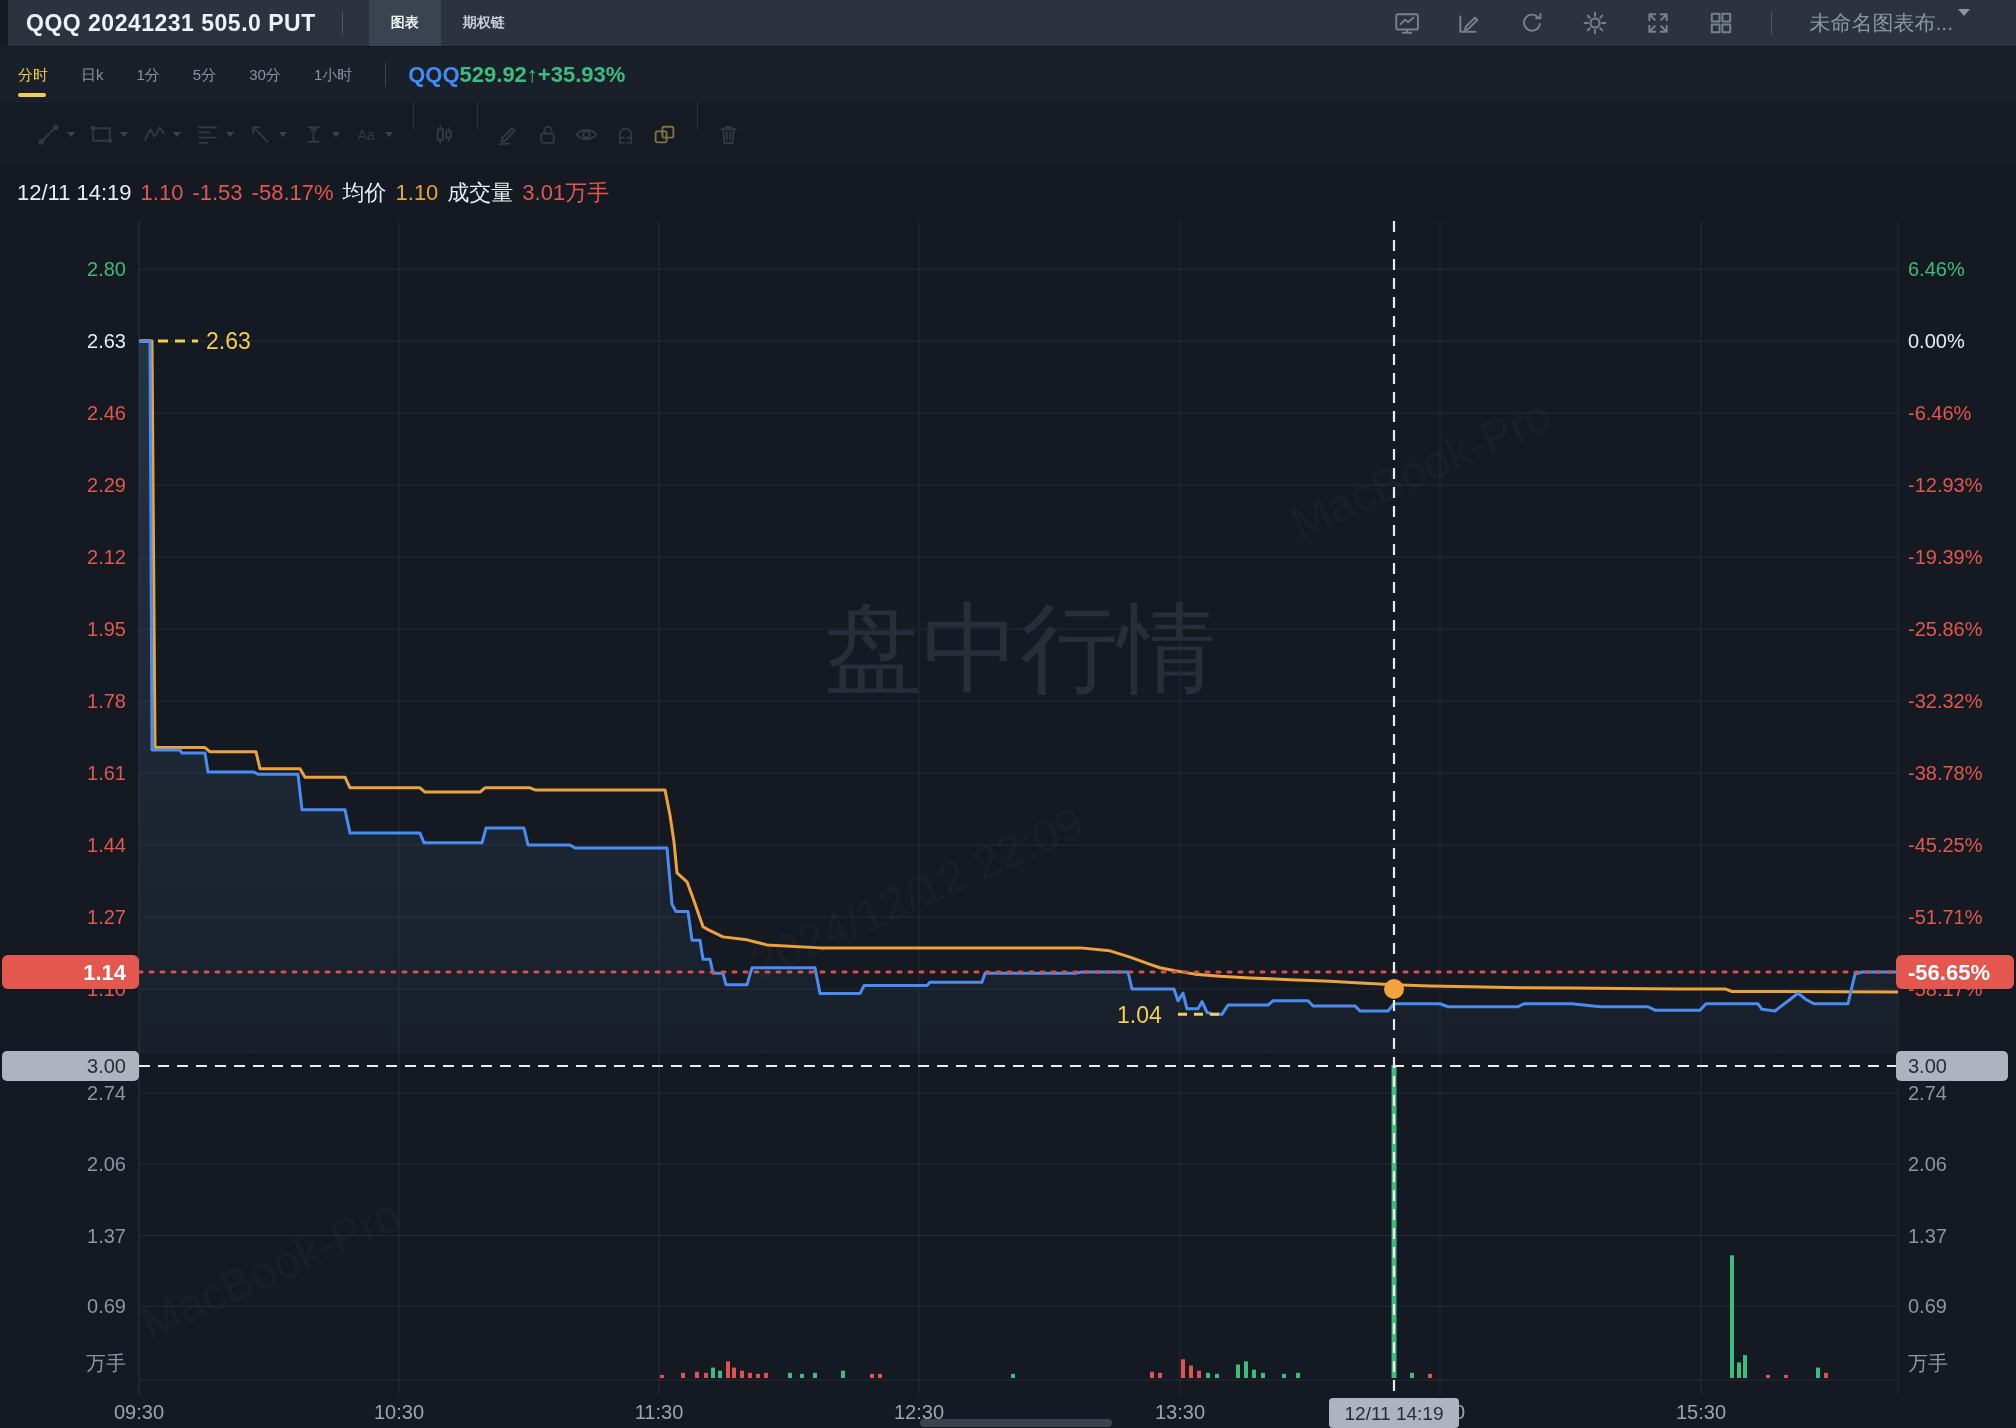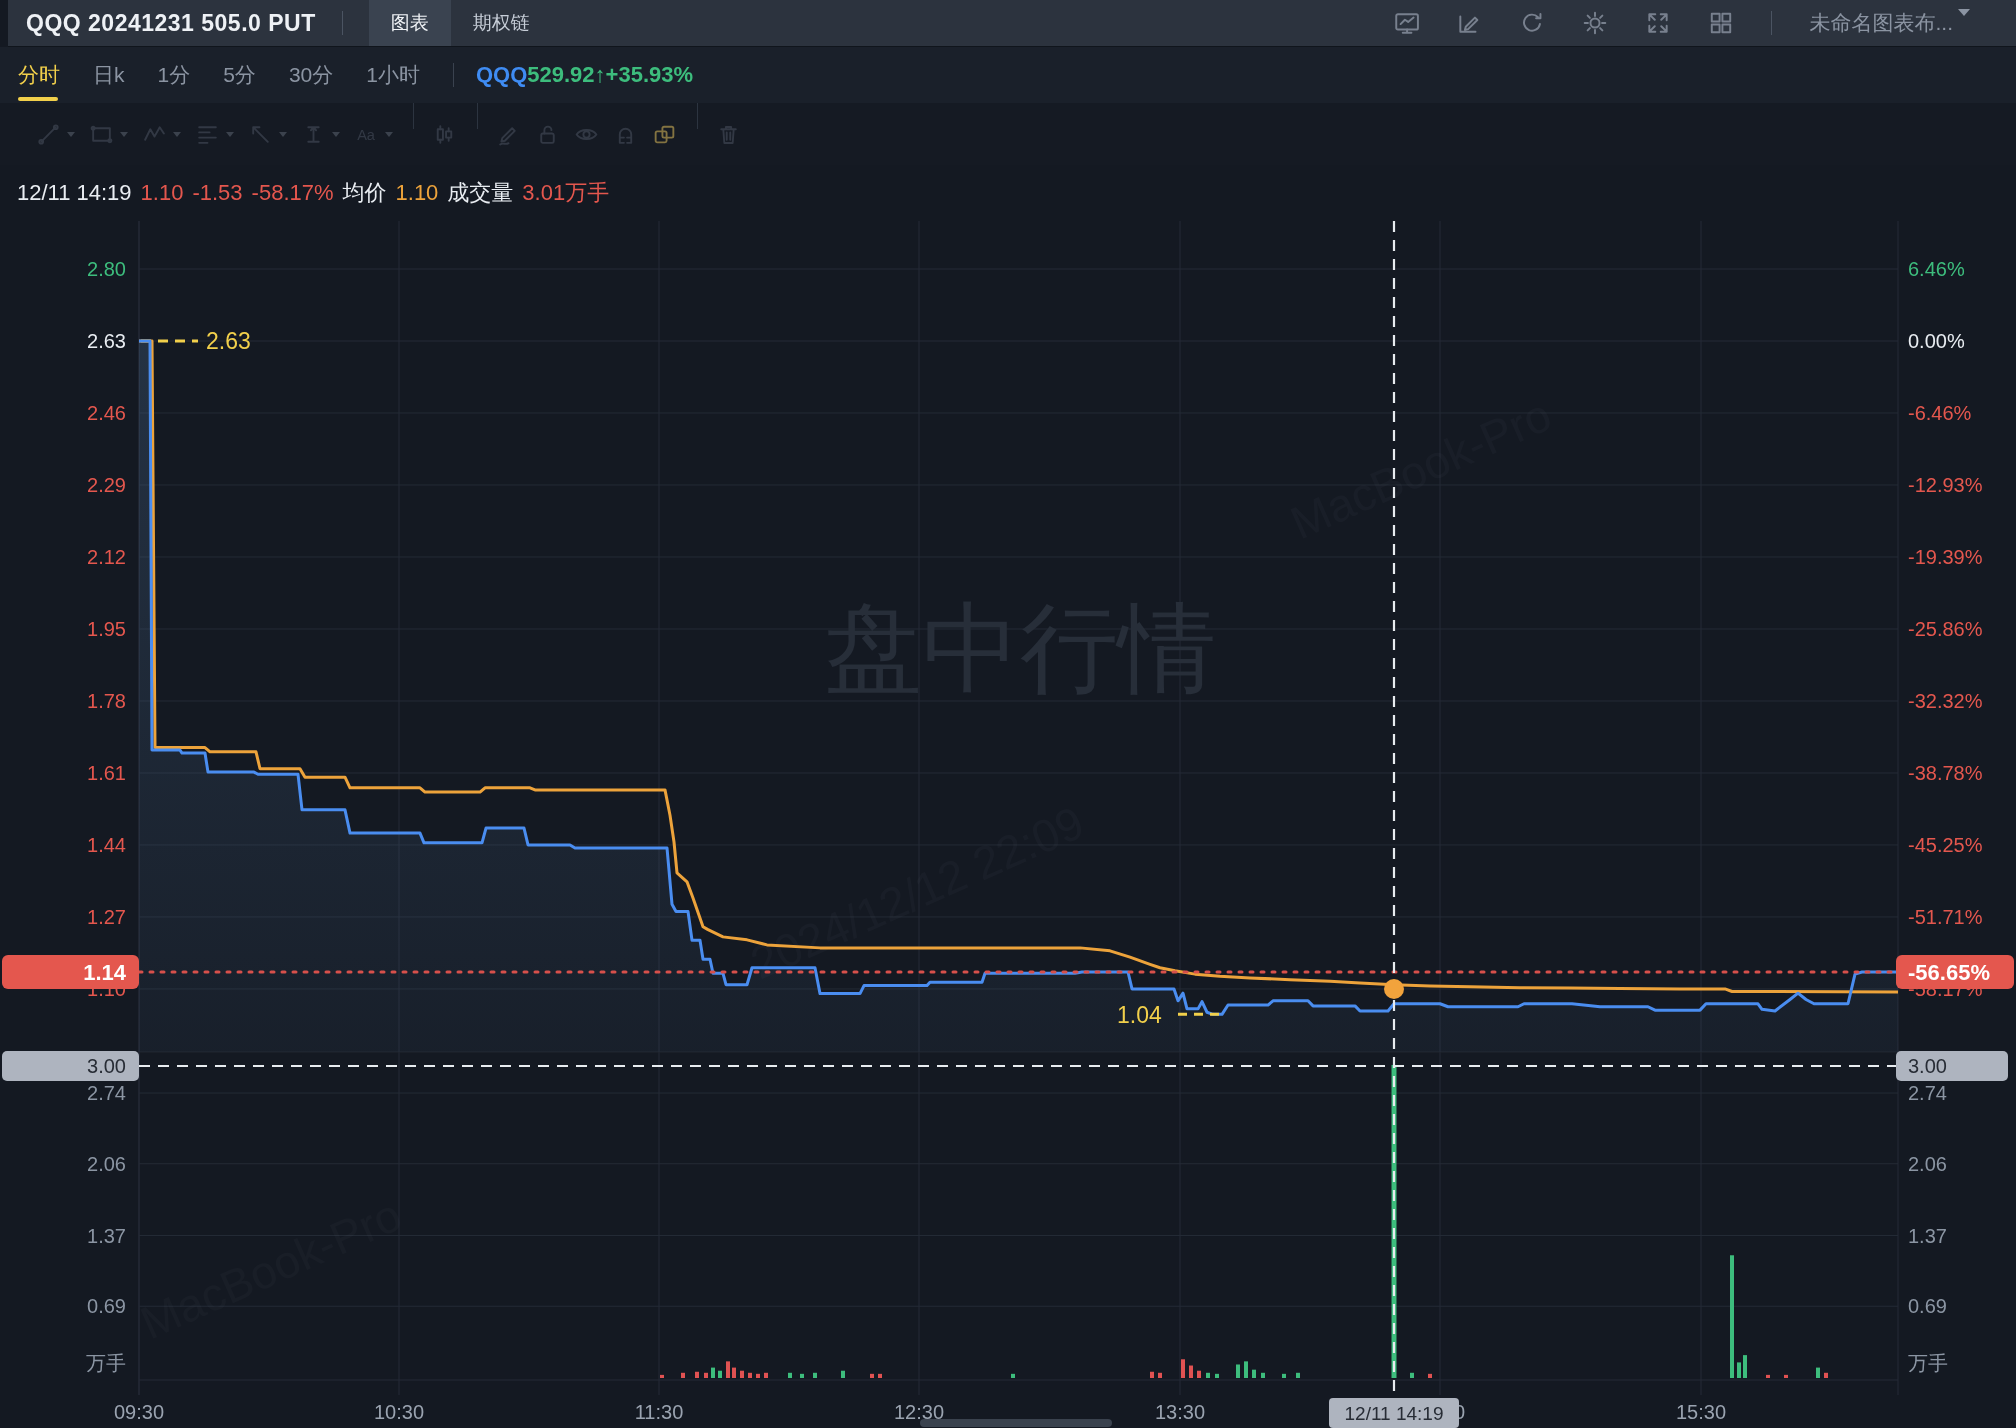--- a/index.html
+++ b/index.html
@@ -4,31 +4,31 @@
 <style>
   html,body{margin:0;padding:0;}
   body{width:2016px;height:1428px;position:relative;background:#141922;overflow:hidden;
        font-family:"Liberation Sans",sans-serif;-webkit-font-smoothing:antialiased;}
   .layer{position:absolute;left:0;top:0;}
   
   .titlebar{position:absolute;left:8px;top:0;width:100%;height:46px;background:#2c333e;
             display:flex;align-items:center;z-index:5;border-bottom:1px solid #10151c;}
   .wtitle{color:#eef1f5;font-size:23px;font-weight:bold;padding-left:18px;letter-spacing:.5px;}
   .vdiv{width:1px;height:24px;background:#4b5462;margin:0 26px;}
-  .tab{height:46px;display:flex;align-items:center;padding:0 22px;font-size:19px;color:#c7ced8;cursor:pointer;}
+  .tab{height:46px;display:flex;align-items:center;padding:0 22px;font-size:14px;color:#c7ced8;cursor:pointer;font-weight:bold;}
   .tab.active{background:#3a4350;color:#f0f3f6;}
   .tb-right{margin-left:auto;display:flex;align-items:center;gap:37px;padding-right:54px;}
   .tb-right .ico{width:26px;height:26px;opacity:.8;}
   .layoutname{display:flex;align-items:flex-start;gap:5px;color:#8b94a2;font-size:21px;white-space:nowrap;}
   .caret{width:0;height:0;border-left:6px solid transparent;border-right:6px solid transparent;
          border-top:7px solid #8b94a2;}
   
   .tfbar{position:absolute;left:0;top:47px;width:100%;height:56px;background:#1a202a;
          display:flex;align-items:center;z-index:5;padding-left:18px;box-sizing:border-box;}
-  .tf-item{position:relative;font-size:21px;color:#8b94a2;margin-right:33px;cursor:pointer;}
+  .tf-item{position:relative;font-size:15px;color:#8b94a2;margin-right:33px;cursor:pointer;}
   .tf-item.active{color:#f2d04b;}
   .tf-item.active::after{content:"";position:absolute;left:0;right:2px;bottom:-12px;height:4px;
         background:#f2d04b;border-radius:2px;}
   .tfdiv{width:1px;height:24px;background:#3a424f;margin:0 22px 0 0;}
   .quote{display:flex;align-items:center;gap:0;font-size:22px;font-weight:bold;}
   .q-sym{color:#3f8cf3;}
   .q-px{color:#3dbd7d;}
   .q-chg{color:#3dbd7d;}
   
   .drawbar{position:absolute;left:0;top:103px;width:100%;height:62px;background:#151a23;

